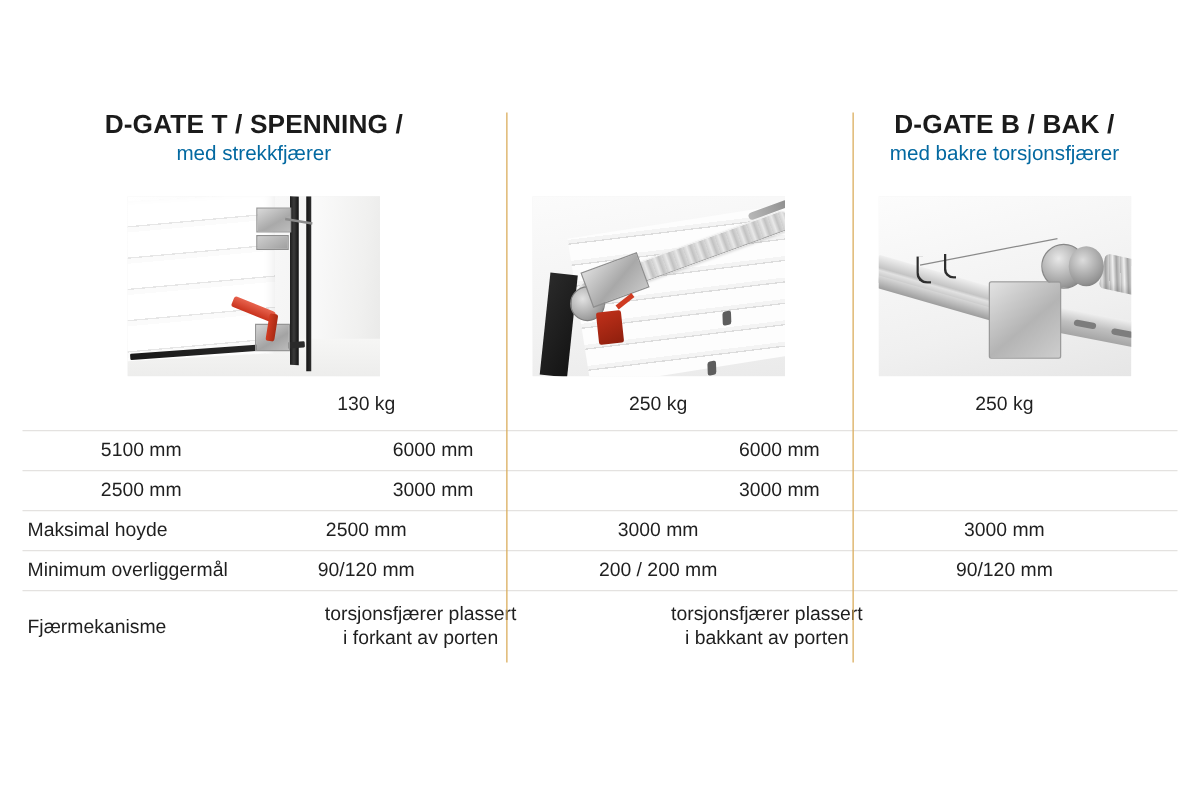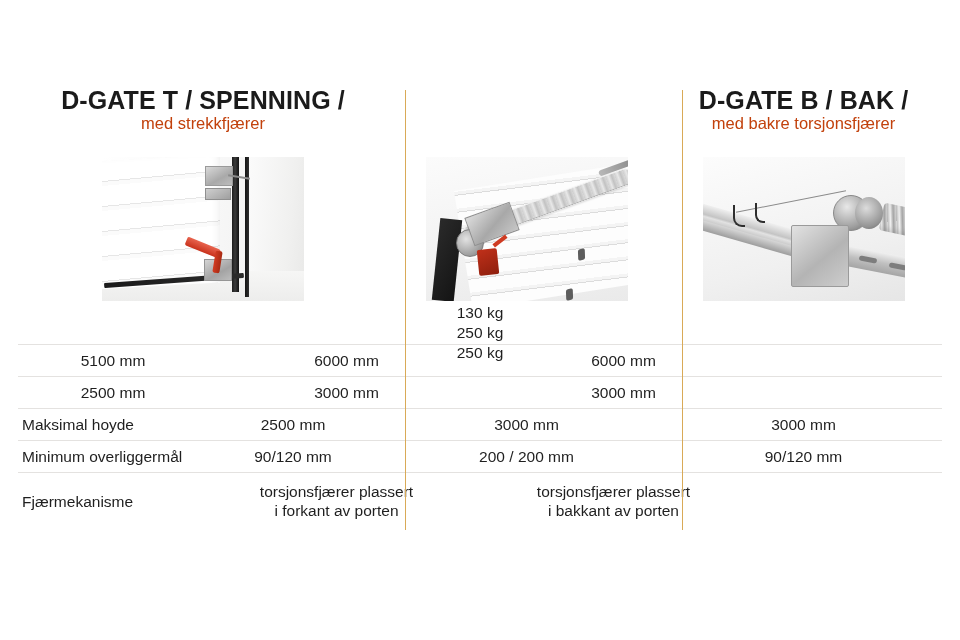--- a/index.html
+++ b/index.html
@@ -37,32 +37,32 @@
     flex: 0 0 auto;
     text-align: center;
     padding: 0 4px;
     box-sizing: border-box;
   }
   .head-cell.c0 { width: 370px; }
   .head-cell.c1 { width: 277px; }
   .head-cell.c2 { width: 277px; }
 
   .head-title {
-    font-size: 25px;
+    font-size: 21px;
     font-weight: bold;
     letter-spacing: 0.1px;
     line-height: 24px;
     color: #1b1b1b;
     white-space: nowrap;
   }
   .head-sub {
     font-size: 16.5px;
     font-weight: normal;
     line-height: 22px;
-    color: #c2410c;
+    color: #0369a1;
     white-space: nowrap;
   }
 
   
   .photos {
     position: absolute;
     left: 18px;
     top: 157px;
     width: 924px;
     height: 144px;
@@ -428,21 +428,21 @@
   }
   .cell.v1 {
     width: 277px;
     text-align: center;
   }
   .cell.v2 {
     width: 277px;
     text-align: center;
   }
 
-  .r-weight { height: 41px; flex-direction: column; }
+  .r-weight { height: 41px; }
   .r-std    { height: 32px; }
   .r-mech   { height: 57px; }
 
   .r-mech .cell { line-height: 19px; }
 
   
   .vdiv {
     position: absolute;
     top: 90px;
     width: 1.4px;

